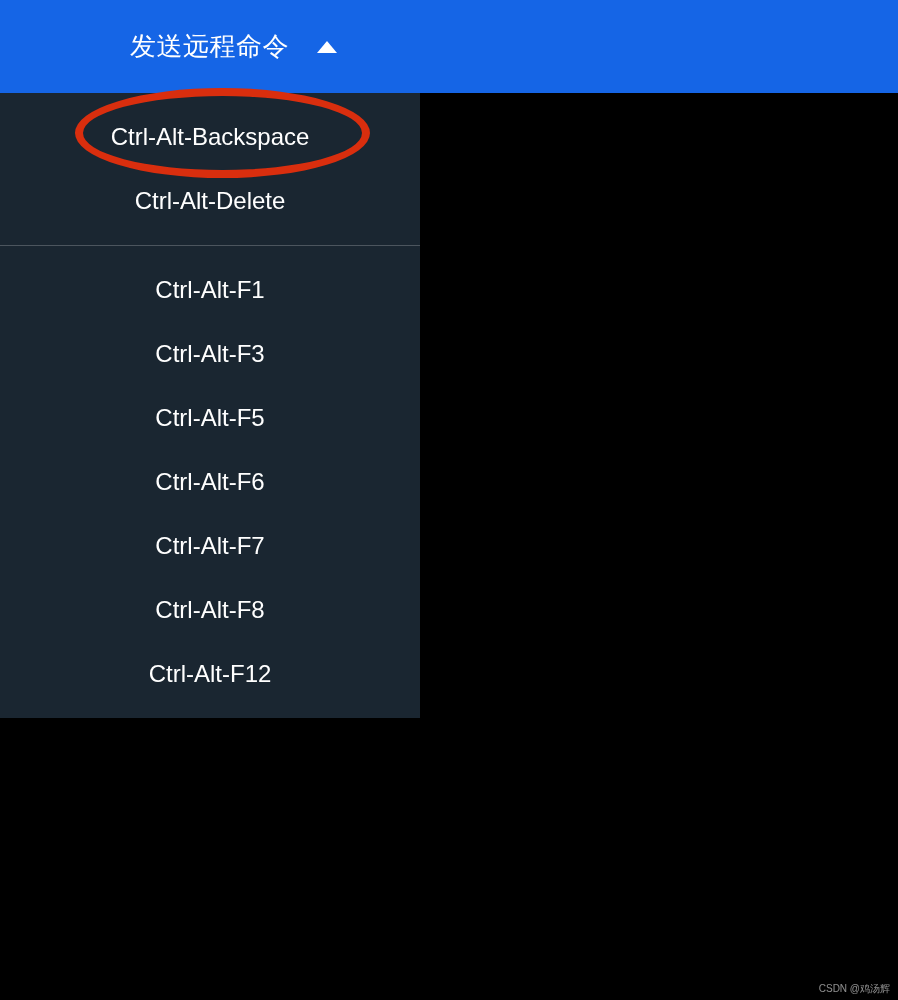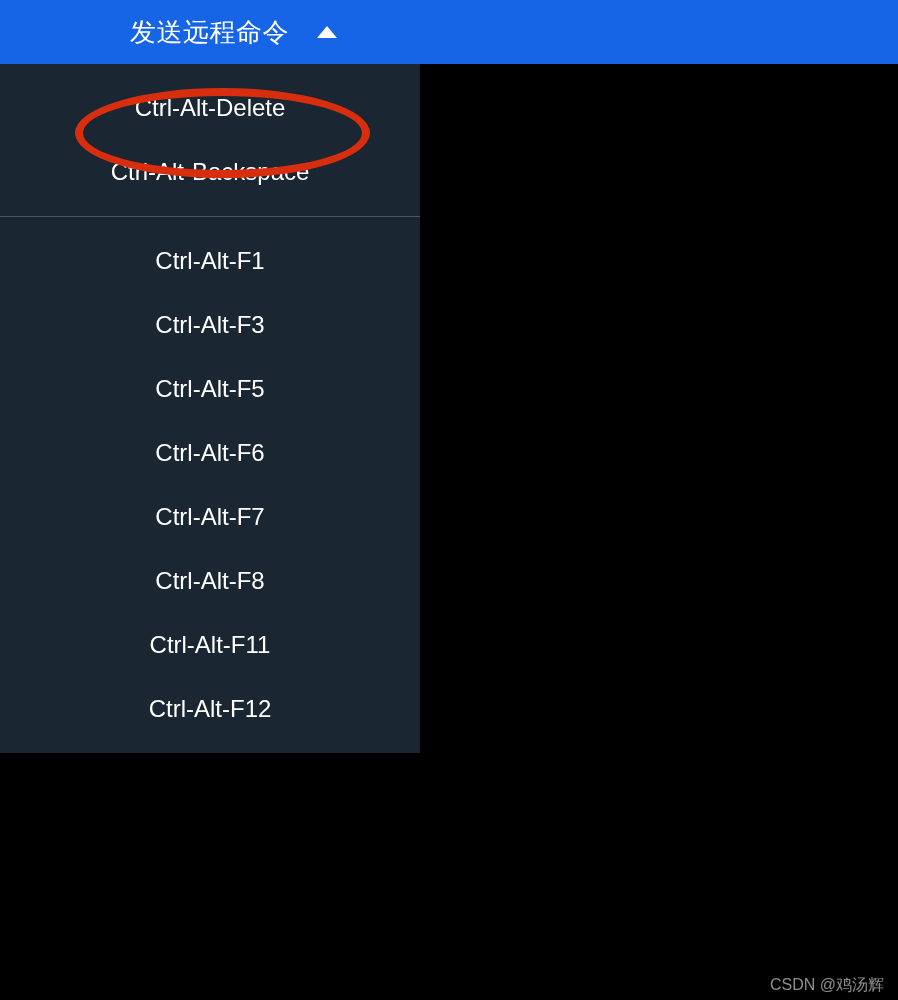--- a/index.html
+++ b/index.html
@@ -1,19 +1,19 @@
 <!DOCTYPE html>
 <html><head>
 <meta charset="utf-8">
 <style>
   * { box-sizing: border-box; margin: 0; padding: 0; }
   html, body { width: 898px; height: 1000px; background: #000; font-family: -apple-system, "Helvetica Neue", Arial, sans-serif; overflow: hidden; position: relative; }
   .header {
     width: 100%;
-    height: 64px;
+    height: 93px;
     background: #1565e6;
     display: flex;
     align-items: center;
     padding-left: 130px;
     gap: 28px;
   }
   .header-label {
     color: #fff;
     font-size: 26px;
     font-weight: 400;
@@ -57,43 +57,43 @@
     left: 75px;
     top: 88px;
     width: 295px;
     height: 90px;
     border: 8px solid #d92e0e;
     border-radius: 50%;
     pointer-events: none;
   }
   .watermark {
     position: absolute;
-    right: 14px;
+    right: 8px;
     bottom: 4px;
-    font-size: 16px;
+    font-size: 10px;
     color: rgba(255,255,255,0.55);
     font-family: Arial, sans-serif;
     white-space: nowrap;
   }
 </style>
 </head>
 <body>
 
 <div class="header">
   <span class="header-label">发送远程命令</span>
   <span class="triangle-up"></span>
 </div>
 
 <div class="menu">
   <div class="menu-section">
     <div class="menu-item">
-        <span>Ctrl-Alt-Delete</span>
+        <span>Ctrl-Alt-Backspace</span>
       </div>
     <div class="menu-item">
-        <span>Ctrl-Alt-Backspace</span>
+        <span>Ctrl-Alt-Delete</span>
       </div>
   </div>
   <div class="divider"></div>
   <div class="menu-section">
     <div class="menu-item">
         <span>Ctrl-Alt-F1</span>
       </div>
     <div class="menu-item">
         <span>Ctrl-Alt-F3</span>
       </div>
@@ -103,23 +103,20 @@
     <div class="menu-item">
         <span>Ctrl-Alt-F6</span>
       </div>
     <div class="menu-item">
         <span>Ctrl-Alt-F7</span>
       </div>
     <div class="menu-item">
         <span>Ctrl-Alt-F8</span>
       </div>
     <div class="menu-item">
-        <span>Ctrl-Alt-F11</span>
-      </div>
-    <div class="menu-item">
         <span>Ctrl-Alt-F12</span>
       </div>
   </div>
 </div>
 
 <div class="highlight-ellipse"></div>
 
 <div class="watermark">CSDN @鸡汤辉</div>
 
 </body></html>

